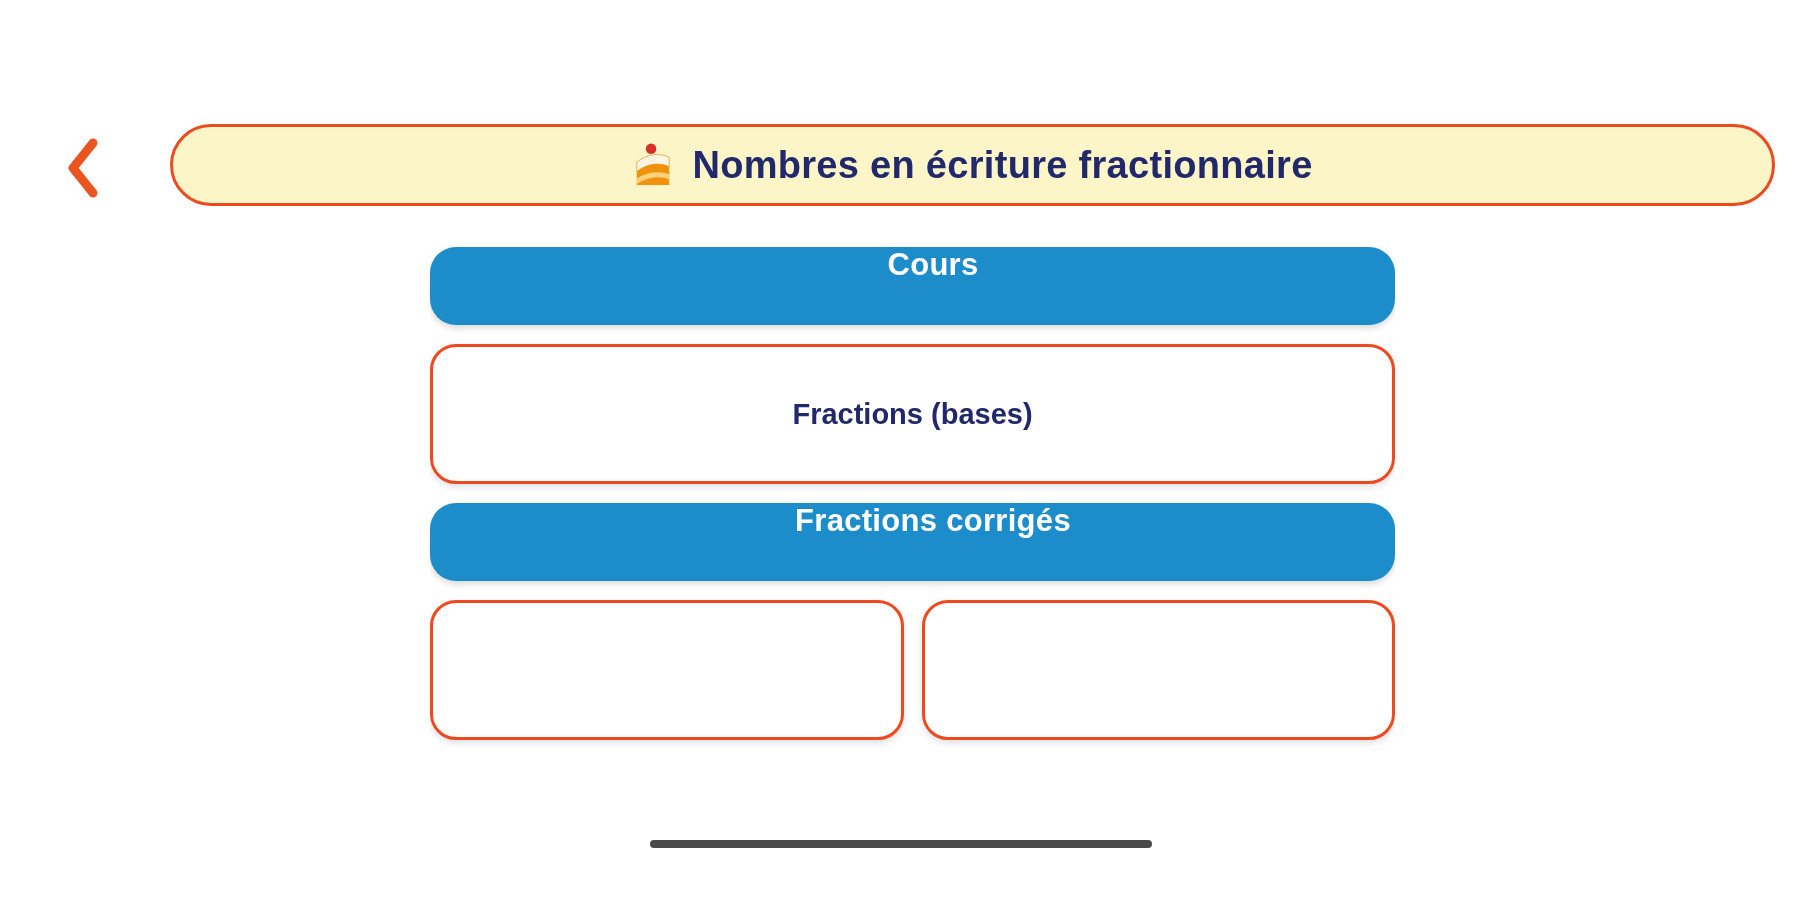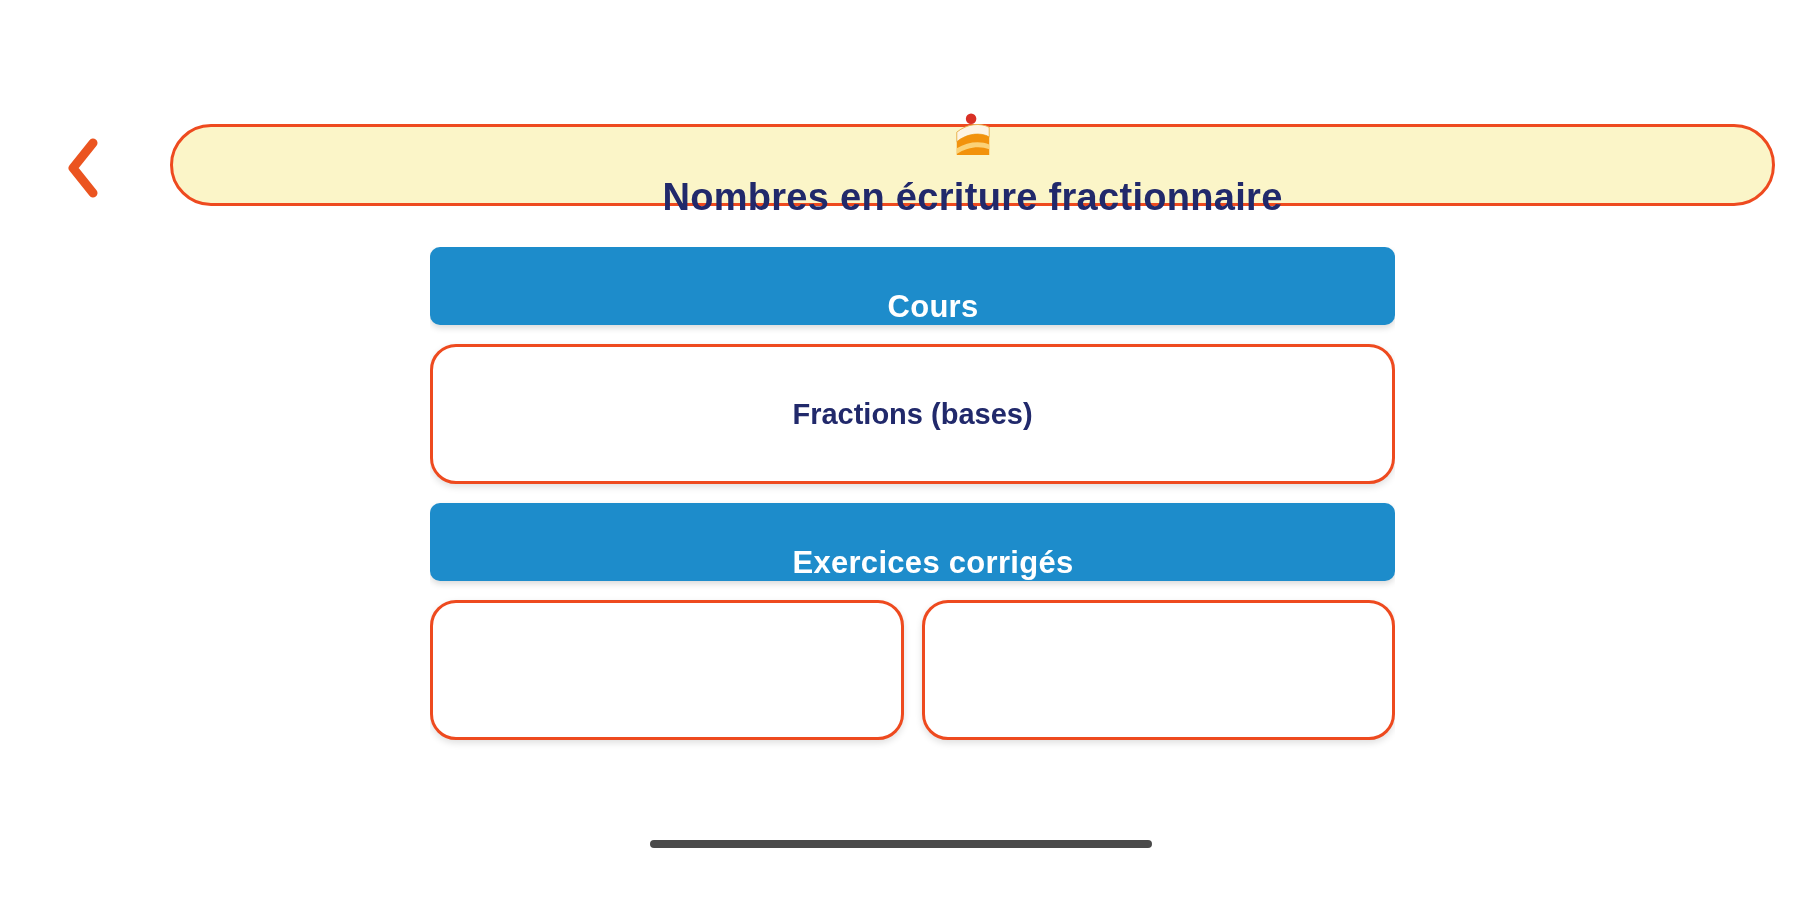--- a/index.html
+++ b/index.html
@@ -16,39 +16,39 @@
     position:absolute;left:52px;top:134px;width:60px;height:68px;
     background:none;border:none;padding:0;cursor:pointer;
     display:flex;align-items:center;justify-content:center;
   }
   .title-banner{
     position:absolute;left:170px;top:124px;width:1605px;height:82px;
     box-sizing:border-box;
     background:var(--yellow-bg,#FBF5C8);
     border:3px solid var(--orange,#EE4A1F);
     border-radius:42px;
-    display:flex;align-items:center;justify-content:center;gap:18px;flex-direction:column;
+    display:flex;align-items:center;justify-content:center;gap:18px;
   }
   .title-text{
     font-size:38px;font-weight:bold;color:var(--navy,#21296B);
     letter-spacing:.3px;white-space:nowrap;
   }
   .cake-icon{display:flex;align-items:center;}
 
   
   .content{
     position:absolute;left:430px;top:247px;width:965px;height:535px;
     overflow:hidden;
     display:flex;flex-direction:column;gap:19px;
   }
   .section-bar{
     flex:0 0 78px;height:78px;
     background:var(--blue,#1D8CCB);
-    border-radius:10px;
-    display:flex;align-items:flex-end;justify-content:center;
+    border-radius:26px;
+    display:flex;align-items:flex-start;justify-content:center;
     box-shadow:0 3px 6px rgba(0,0,0,.15);
     padding-left:41px;
   }
   .section-bar span{
     color:var(--white-text,#fff);font-size:31px;font-weight:bold;letter-spacing:.3px;
   }
   .card-row{display:flex;gap:18px;flex:0 0 140px;}
   .card{
     flex:1 1 0;height:140px;box-sizing:border-box;
     background:#fff;
@@ -99,21 +99,21 @@
       <span>Cours</span>
     </div>
 
     <div class="card-row">
       <button class="card">
         <span>Fractions (bases)</span>
       </button>
     </div>
 
     <div class="section-bar">
-      <span>Exercices corrigés</span>
+      <span>Fractions corrigés</span>
     </div>
 
 
     <div class="card-row">
       <button class="card"></button>
       <button class="card"></button>
     </div>
 
   </div>
 

